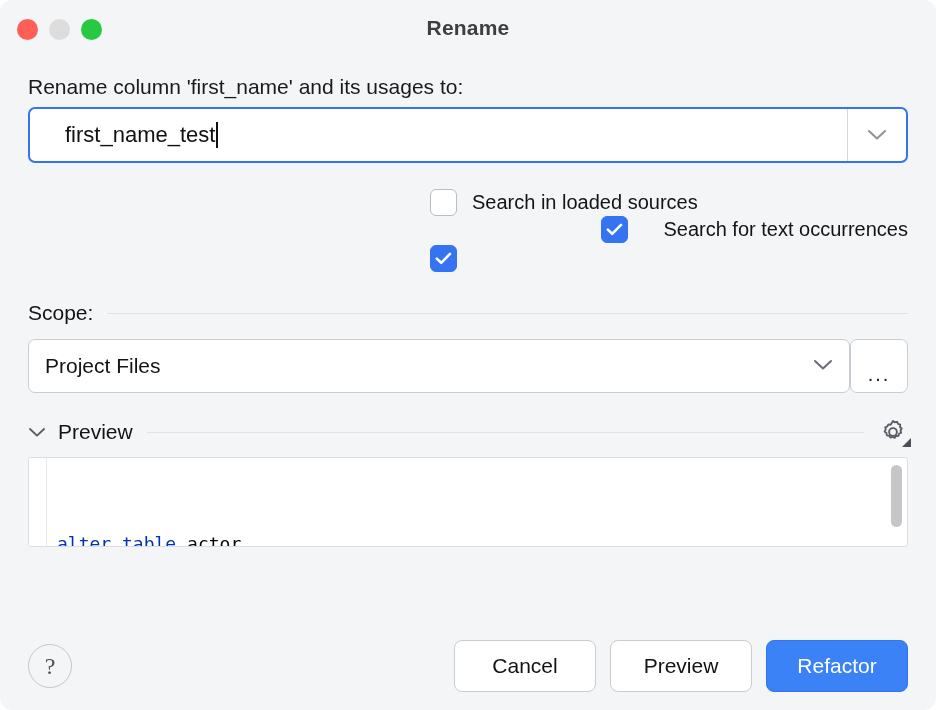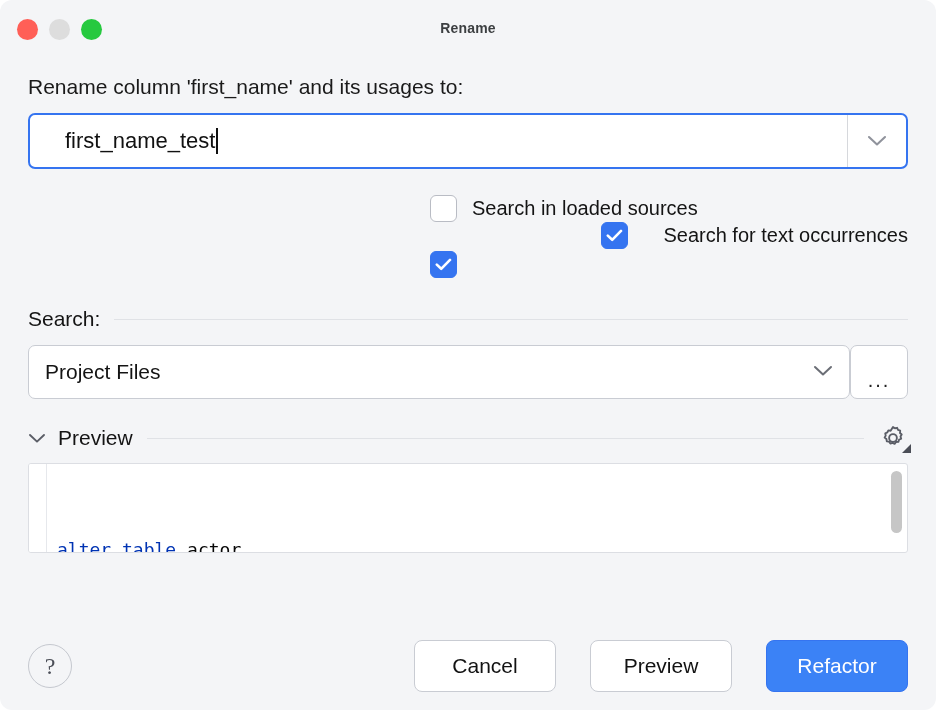--- a/index.html
+++ b/index.html
@@ -44,36 +44,36 @@
     height: 21px;
     border-radius: 50%;
   }
   .light.close   { background: #ff5f57; }
   .light.min     { background: #dddddd; }
   .light.zoom    { background: #26c93f; }
 
   .window-title {
     width: 100%;
     text-align: center;
-    font-size: 14px;
+    font-size: 21px;
     font-weight: bold;
     color: #3c3f41;
     letter-spacing: .2px;
   }
 
   
   .content {
     padding: 0 28px;
   }
 
   .prompt {
     font-size: 21px;
     color: #1a1a1a;
     margin-top: 19px;
-    margin-bottom: 14px;
+    margin-bottom: 8px;
   }
 
   
   .combo-wrap {
     position: relative;
     height: 56px;
     background: #ffffff;
     border: 2px solid #3574f0;
     border-radius: 7px;
     box-sizing: border-box;
@@ -283,21 +283,21 @@
   .footer-spacer { flex: 1; }
   .btn {
     height: 52px;
     min-width: 142px;
     border-radius: 8px;
     display: flex;
     align-items: center;
     justify-content: center;
     font-size: 21px;
     box-sizing: border-box;
-    margin-left: 34px;
+    margin-left: 14px;
     padding: 0 18px;
   }
   .btn.secondary {
     background: #ffffff;
     border: 1.4px solid #c9ccd3;
     color: #121212;
   }
   .btn.primary {
     background: #3b82f6;
     border: 1.4px solid #3574f0;
@@ -357,21 +357,21 @@
             <svg width="17" height="13" viewBox="0 0 17 13" aria-hidden="true">
               <path d="M1.8 6.6 L6.2 10.8 L15 1.9" fill="none" stroke="#ffffff" stroke-width="2.6" stroke-linecap="round" stroke-linejoin="round"></path>
             </svg>
           </label>
         </div>
       </div>
 
     </div>
 
     <div class="section-head">
-      <span class="section-title">Search:</span>
+      <span class="section-title">Scope:</span>
       <span class="rule"></span>
     </div>
 
     <div class="scope-row">
       <div class="select">
         <span class="select-value">Project Files</span>
         <span>
           <svg width="20" height="12" viewBox="0 0 20 12" aria-hidden="true">
             <path d="M2 2 L10 9.5 L18 2" fill="none" stroke="#6b6e76" stroke-width="2" stroke-linecap="round" stroke-linejoin="round"></path>
           </svg>

